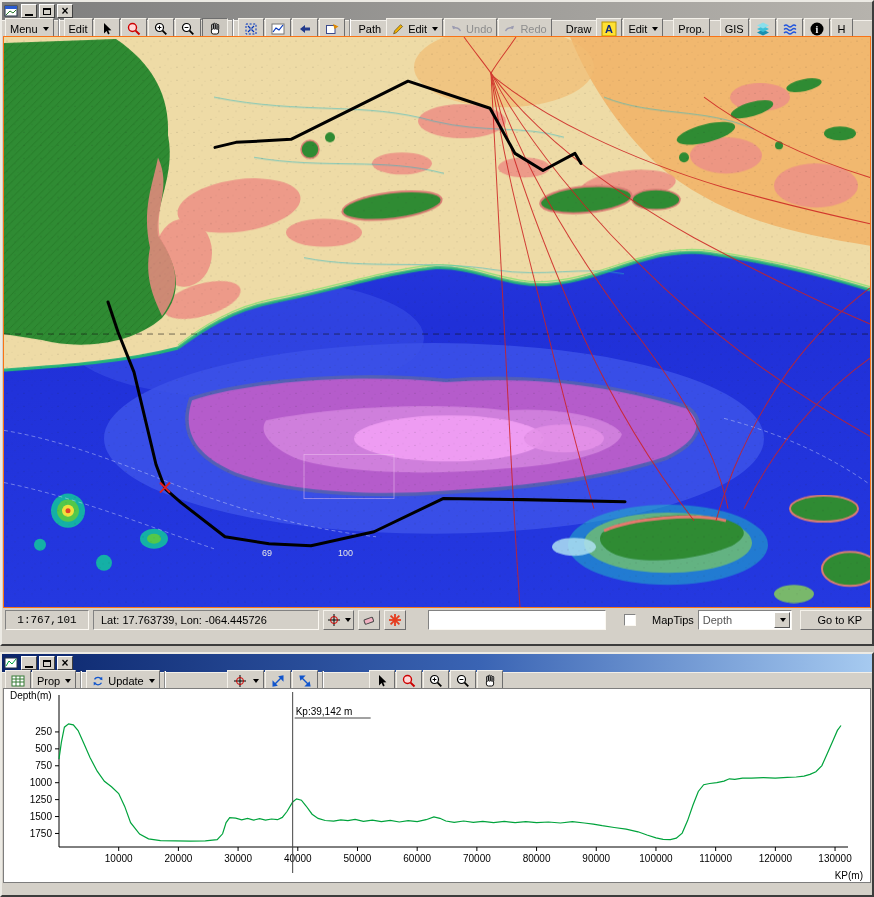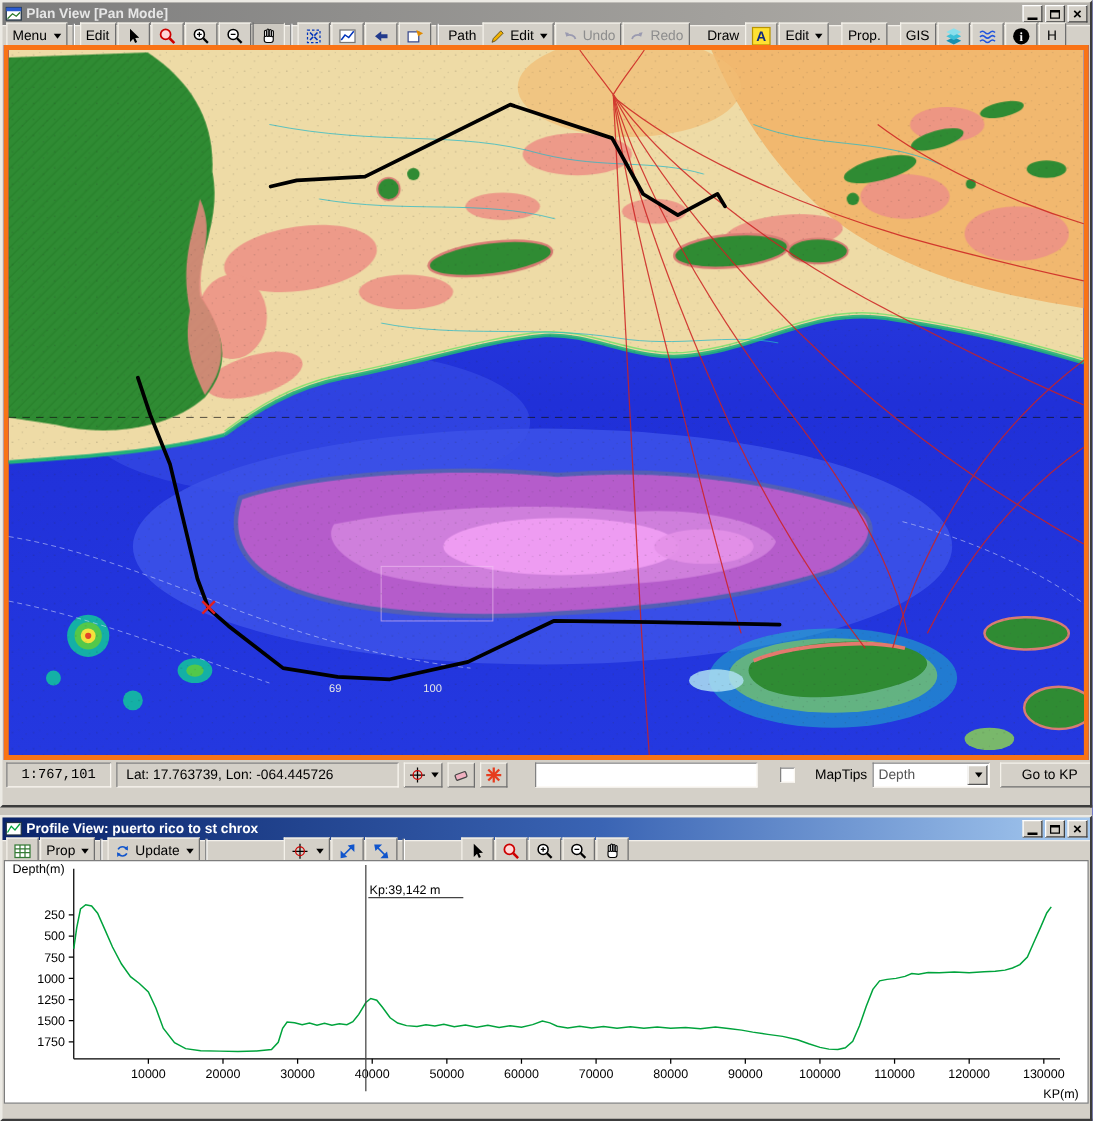--- a/index.html
+++ b/index.html
@@ -29,21 +29,21 @@
     gap:3px;padding:0 4px;background:#d4d0c8;border:1px solid;border-color:#f4f1ea #6e6e6e #6e6e6e #f4f1ea;
     font-size:11px;white-space:nowrap;flex-shrink:0;}
   .tbtn.pressed{border-color:#6e6e6e #f4f1ea #f4f1ea #6e6e6e;background:#ccc8c0;}
   .tbtn.disabled{color:#8d8d8d;}
   .tlabel{padding:0 4px;flex-shrink:0;}
   .sep{width:0;height:20px;border-left:1px solid #8b8b8b;border-right:1px solid #fff;margin:0 3px;flex-shrink:0;}
   .gap8{width:8px;flex-shrink:0;} .gap40{width:40px;flex-shrink:0;} .gap56{width:56px;flex-shrink:0;}
   .dd{width:0;height:0;border-left:3px solid transparent;border-right:3px solid transparent;border-top:4px solid #000;margin-left:2px;}
   .ticon{display:block;}
 
-  .map-area{position:relative;height:572px;margin:0 1px;border:4px solid #f97316;overflow:hidden;background:#2030d8;box-sizing:border-box;}
+  .map-area{position:relative;height:572px;margin:0 1px;border:1px solid #f97316;overflow:hidden;background:#2030d8;box-sizing:border-box;}
   #map-svg{display:block;width:100%;height:100%;}
 
   .statusbar{height:24px;display:flex;align-items:center;gap:4px;padding:1px 3px;overflow:hidden;box-sizing:border-box;}
   .spanel{height:20px;box-sizing:border-box;border:1px solid;border-color:#828282 #fbf8f2 #fbf8f2 #828282;
     display:flex;align-items:center;padding:0 7px;background:#d4d0c8;white-space:nowrap;flex-shrink:0;}
   .sbtn{height:20px;min-width:22px;box-sizing:border-box;display:inline-flex;align-items:center;justify-content:center;
     background:#d4d0c8;border:1px solid;border-color:#f4f1ea #6e6e6e #6e6e6e #f4f1ea;flex-shrink:0;gap:1px;padding:0 2px;}
   .cmdinput{height:20px;width:178px;box-sizing:border-box;border:1px solid;border-color:#828282 #fbf8f2 #fbf8f2 #828282;
     background:#fff;font:inherit;padding:0 3px;margin-left:18px;flex-shrink:0;}
   .checkwrap{display:flex;align-items:center;gap:16px;margin-left:14px;flex-shrink:0;}
@@ -63,21 +63,20 @@
 </head>
 <body>
 
 <div id="plan-window" class="window">
   <div class="titlebar inactive">
     <svg class="ticon" width="14" height="14" viewBox="0 0 14 14">
       <rect x="1" y="2" width="12" height="10" fill="#fff" stroke="#234"></rect>
       <rect x="1" y="2" width="12" height="3" fill="#2a5bd0"></rect>
       <path d="M2,11 L6,7 L9,9 L12,6" stroke="#2a7a2a" fill="none"></path>
     </svg>
-    <span class="ttext">Plan View [Pan Mode]</span>
     <span class="winbtns">
       <span class="wbtn">
           <span class="glyph-min"></span>
         </span>
       <span class="wbtn">
           <span class="glyph-max"></span>
         </span>
       <span class="wbtn">
           <span class="glyph-close">×</span>
         </span>
@@ -410,21 +409,20 @@
       </span>
   </div>
 </div>
 
 <div id="profile-window" class="window">
   <div class="titlebar active">
     <svg class="ticon" width="14" height="14" viewBox="0 0 14 14">
       <rect x="1" y="2" width="12" height="10" fill="#fff" stroke="#234"></rect>
       <polyline points="2,10 5,5 8,8 12,3" stroke="#00a33c" fill="none"></polyline>
     </svg>
-    <span class="ttext">Profile View: puerto rico to st chrox</span>
     <span class="winbtns">
       <span class="wbtn">
           <span class="glyph-min"></span>
         </span>
       <span class="wbtn">
           <span class="glyph-max"></span>
         </span>
       <span class="wbtn">
           <span class="glyph-close">×</span>
         </span>

